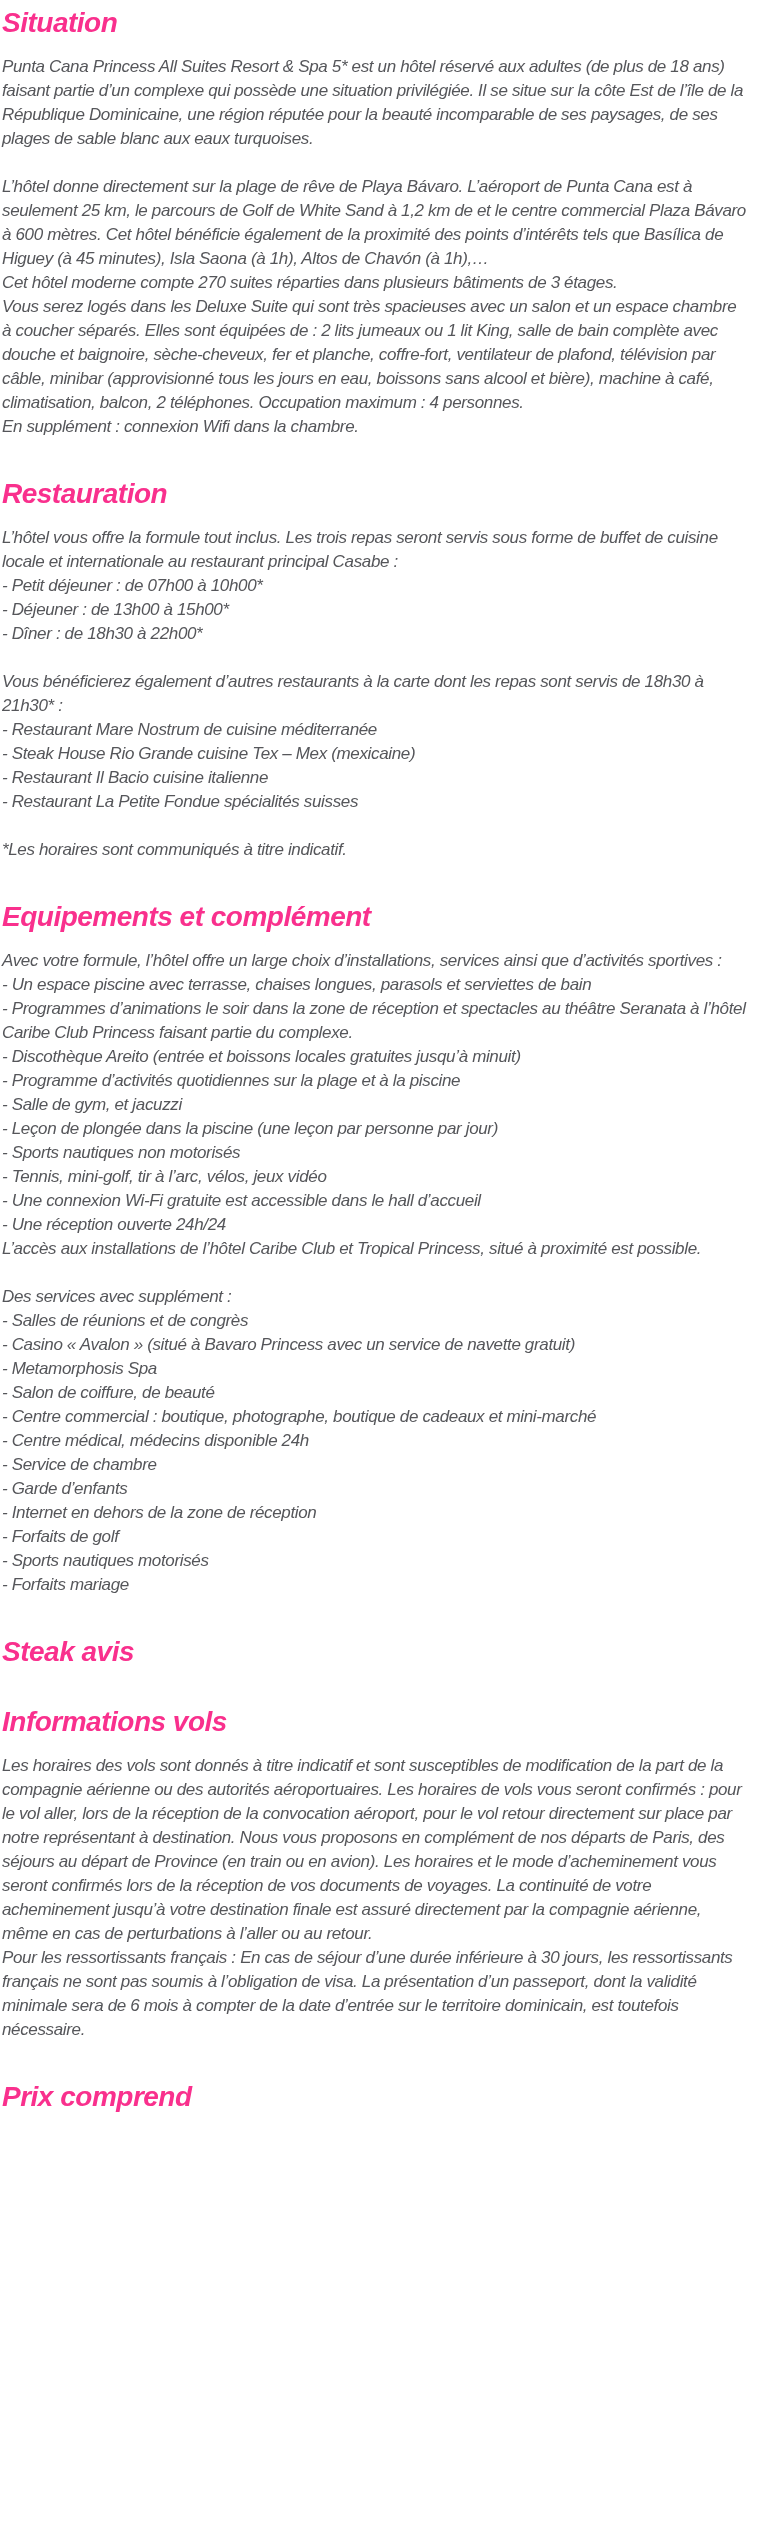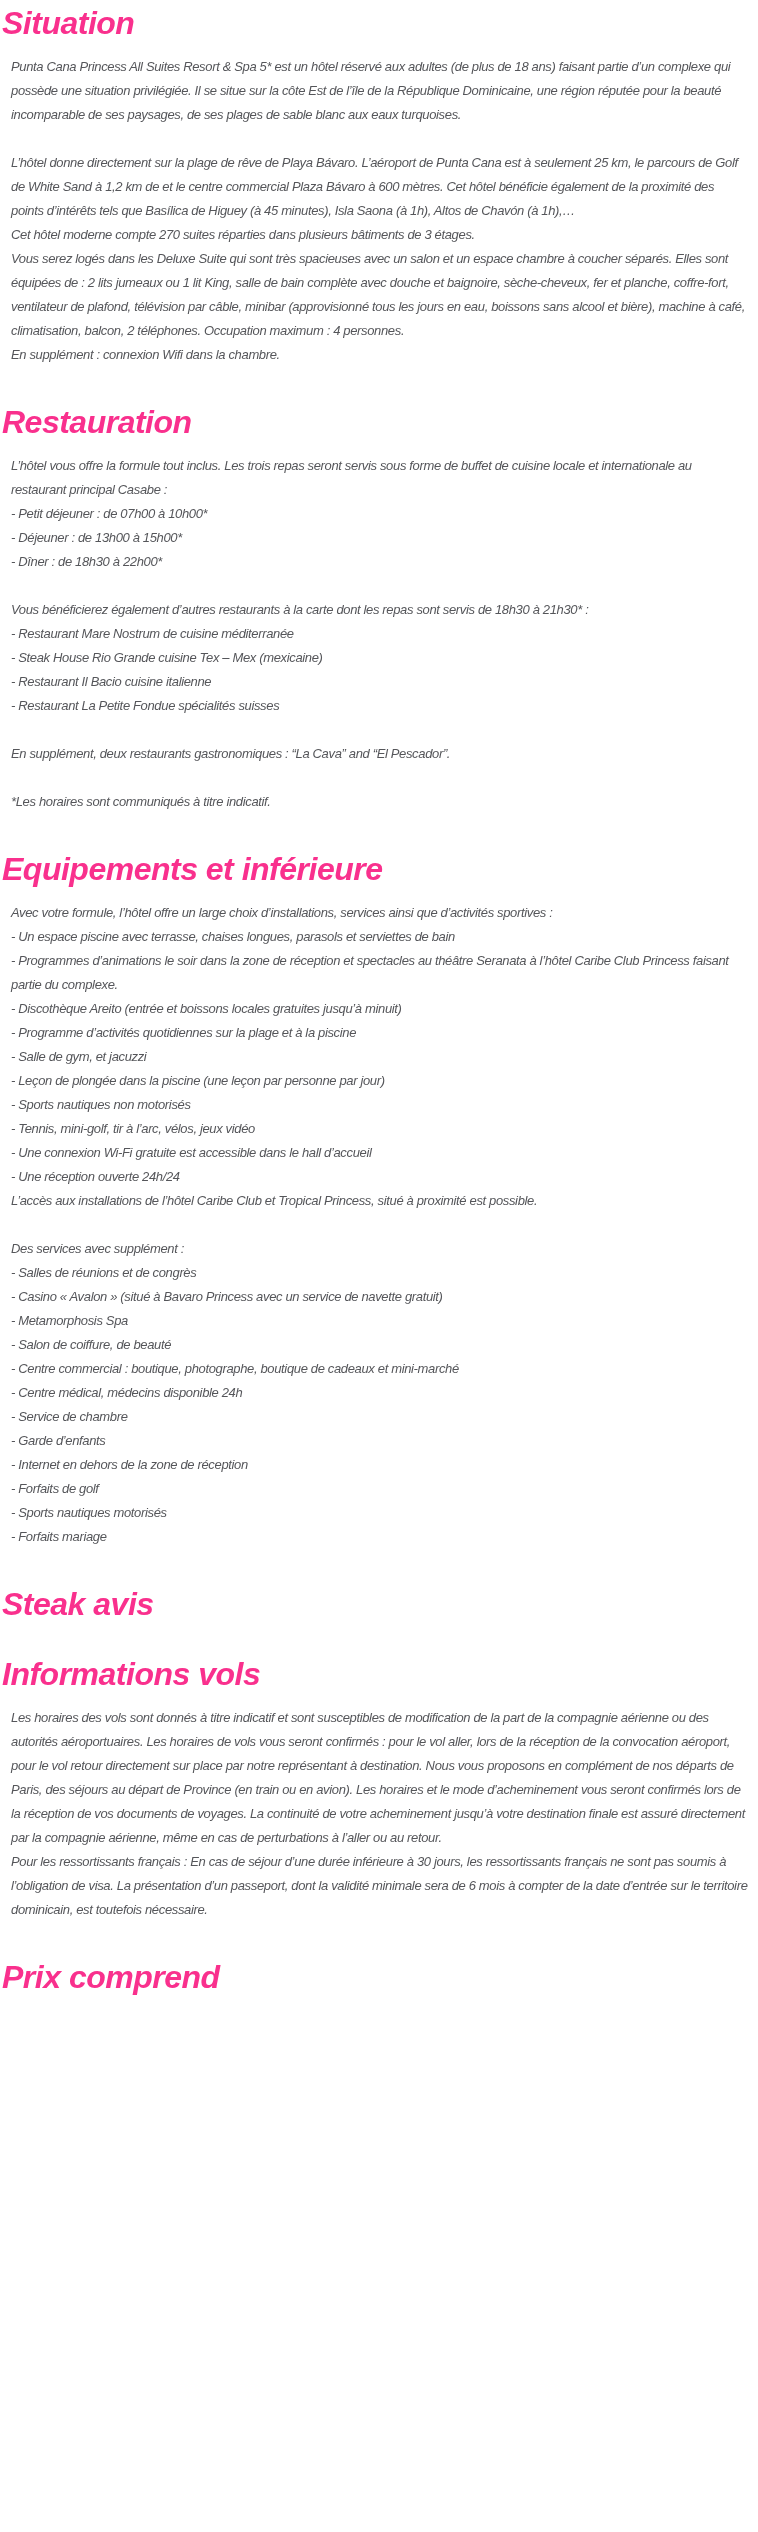--- a/index.html
+++ b/index.html
@@ -18,35 +18,35 @@
     color: var(--text);
   }
   .page {
     padding: 4px 10px 6px 2px;
     box-sizing: border-box;
     width: 758px;
   }
   section.content-section { margin: 0; }
   h2.section-title {
     color: var(--accent);
-    font-size: 32px;
+    font-size: 28px;
     line-height: 30px;
     font-weight: 700;
     font-style: italic;
     letter-spacing: -0.5px;
     margin: 40px 0 17px 0;
   }
   section.content-section:first-child h2.section-title {
     margin-top: 4px;
   }
   p.block {
-    font-size: 13px;
+    font-size: 17px;
     line-height: 24px;
     letter-spacing: -0.35px;
-    margin: 0 0 24px 9px;
+    margin: 0 0 24px 0;
     white-space: pre-line;
   }
   section.content-section p.block:last-child { margin-bottom: 0; }
   strong.lead { font-weight: 400; }
 </style>
 </head>
 <body>
 
 <main class="page">
   <section class="content-section">
@@ -65,26 +65,25 @@
     <h2 class="section-title">Restauration</h2>
   <p class="block">L’hôtel vous offre la formule tout inclus. Les trois repas seront servis sous forme de buffet de cuisine locale et internationale au restaurant principal Casabe :
 - Petit déjeuner : de 07h00 à 10h00*
 - Déjeuner : de 13h00 à 15h00*
 - Dîner : de 18h30 à 22h00*</p>
       <p class="block">Vous bénéficierez également d’autres restaurants à la carte dont les repas sont servis de 18h30 à 21h30* :
 - Restaurant Mare Nostrum de cuisine méditerranée
 - Steak House Rio Grande cuisine Tex – Mex (mexicaine)
 - Restaurant Il Bacio cuisine italienne
 - Restaurant La Petite Fondue spécialités suisses</p>
-      <p class="block">En supplément, deux restaurants gastronomiques : “La Cava” and “El Pescador”.</p>
       <p class="block">*Les horaires sont communiqués à titre indicatif.</p>
     </section>
 
   <section class="content-section">
-    <h2 class="section-title">Equipements et inférieure</h2>
+    <h2 class="section-title">Equipements et complément</h2>
   <p class="block">Avec votre formule, l’hôtel offre un large choix d’installations, services ainsi que d’activités sportives :
 - Un espace piscine avec terrasse, chaises longues, parasols et serviettes de bain
 - Programmes d’animations le soir dans la zone de réception et spectacles au théâtre Seranata à l’hôtel Caribe Club Princess faisant partie du complexe.
 - Discothèque Areito (entrée et boissons locales gratuites jusqu’à minuit)
 - Programme d’activités quotidiennes sur la plage et à la piscine
 - Salle de gym, et jacuzzi
 - Leçon de plongée dans la piscine (une leçon par personne par jour)
 - Sports nautiques non motorisés
 - Tennis, mini-golf, tir à l’arc, vélos, jeux vidéo
 - Une connexion Wi-Fi gratuite est accessible dans le hall d’accueil

